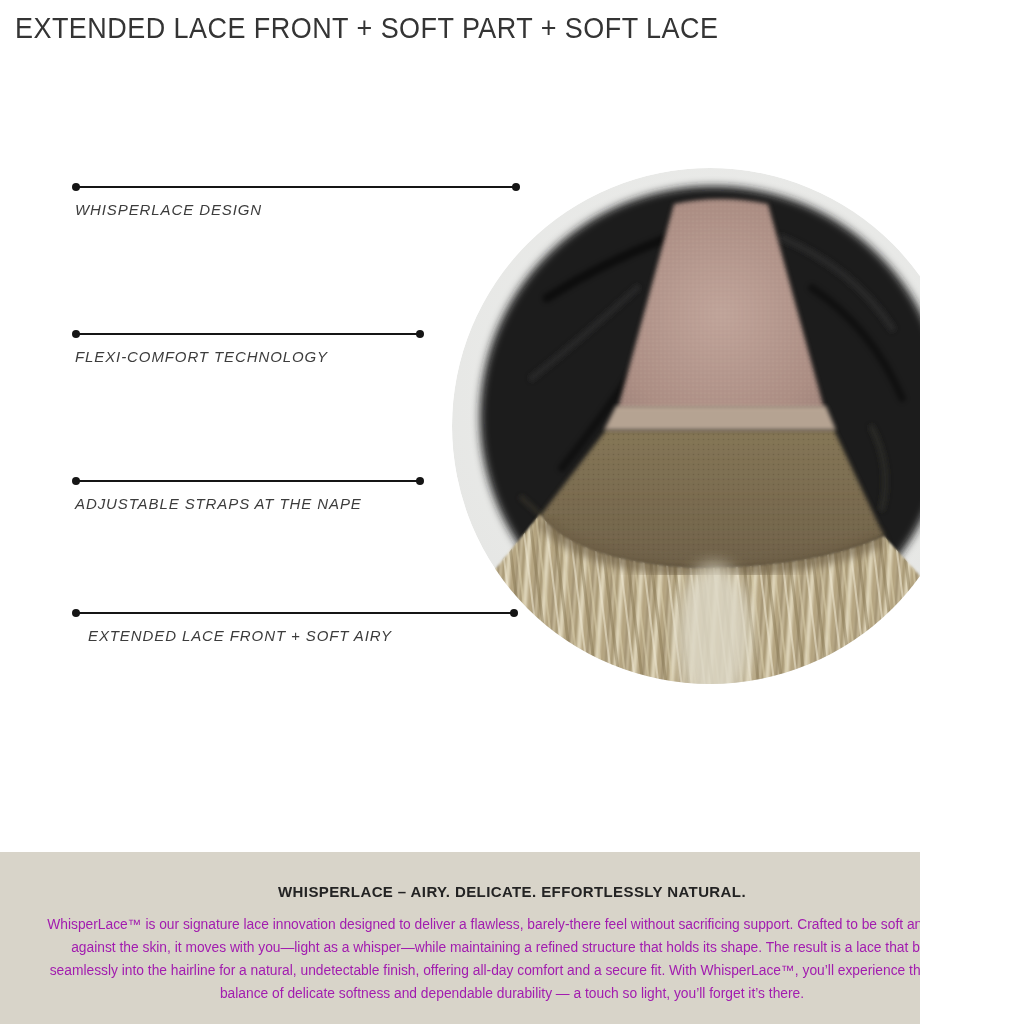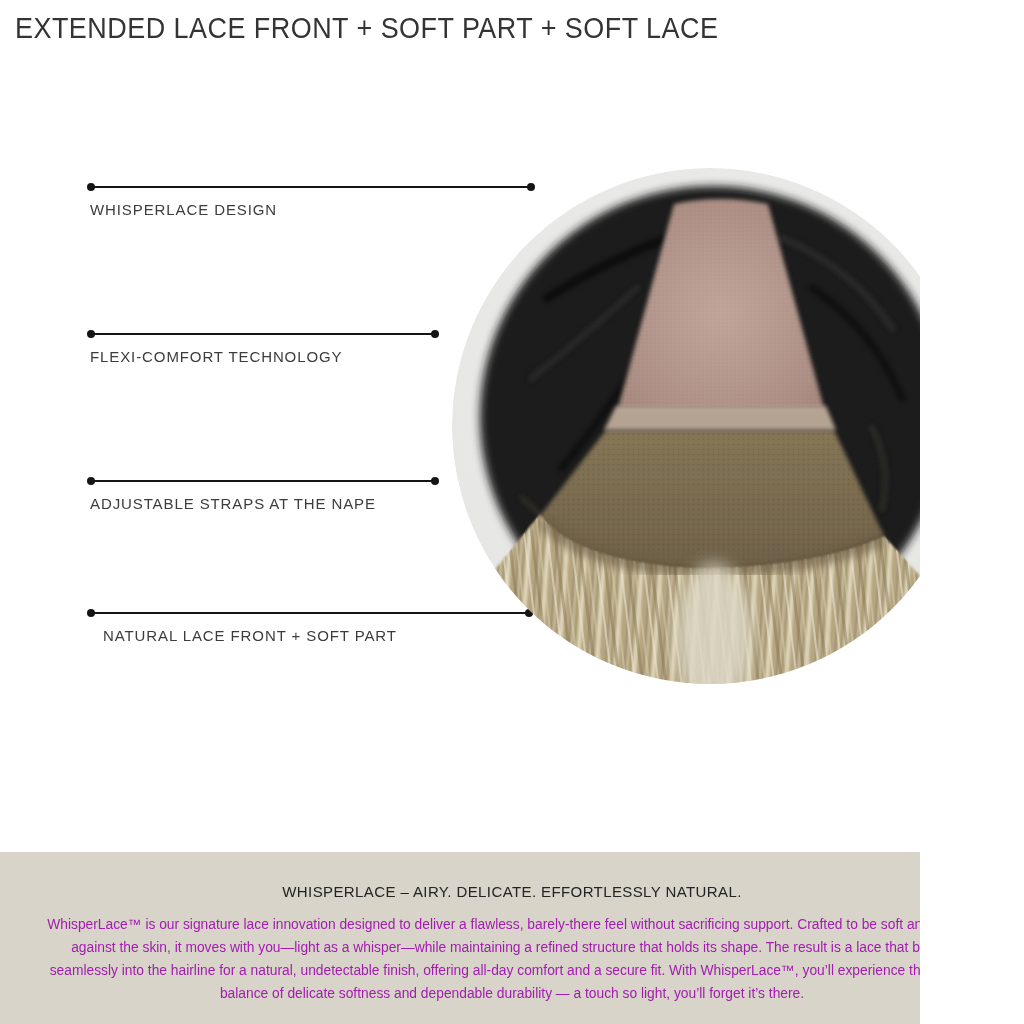--- a/index.html
+++ b/index.html
@@ -7,21 +7,21 @@
   .page{position:relative;width:920px;height:1024px;background:#ffffff;overflow:hidden;}
 
   
   .page-title{
     position:absolute;left:15px;top:12px;margin:0;
     font-size:29px;font-weight:400;color:#343434;white-space:nowrap;
     transform:scaleX(0.93);transform-origin:left top;letter-spacing:0.5px;
   }
 
   
-  .callout{position:absolute;left:90px;}
+  .callout{position:absolute;left:75px;font-style:italic;}
   .callout-line{position:relative;height:2px;background:#151515;}
   .dot{position:absolute;top:-3px;width:8px;height:8px;border-radius:50%;background:#151515;}
   .dot-left{left:-3px;}
   .dot-right{right:-3px;}
   .callout-label{
     margin-top:13px;font-size:15px;color:#3c3c3c;letter-spacing:0.9px;
     white-space:nowrap;font-weight:400;
   }
   .callout-1{top:186px;width:442px;}
   .callout-2{top:333px;width:346px;}
@@ -32,21 +32,21 @@
   
   .photo{position:absolute;left:452px;top:168px;width:516px;height:516px;}
   .photo svg{display:block;}
 
   
   .band{
     position:absolute;left:0;top:852px;width:1024px;height:172px;
     background:#d8d4c9;text-align:center;
   }
   .band-heading{
-    margin:31px 0 0;font-size:15px;font-weight:400;color:#232323;letter-spacing:0.4px;
+    margin:31px 0 0;font-size:15px;font-weight:700;color:#232323;letter-spacing:0.4px;
   }
   .band-body{
     margin:13px auto 0;width:935px;font-size:13.8px;line-height:23px;color:#a21caf;
   }
 </style>
 </head>
 <body>
 
 <div class="page">
 
@@ -74,21 +74,21 @@
       <span class="dot dot-right"></span>
     </div>
     <div class="callout-label">FLEXI-COMFORT TECHNOLOGY</div>
   </div>
 
   <div class="callout callout-4">
     <div class="callout-line">
       <span class="dot dot-left"></span>
       <span class="dot dot-right"></span>
     </div>
-    <div class="callout-label">NATURAL LACE FRONT + SOFT PART</div>
+    <div class="callout-label">EXTENDED LACE FRONT + SOFT AIRY</div>
   </div>
 
   <div class="photo" role="img" aria-label="Close-up inside view of a wig cap: black stretch cap fabric, pink monofilament soft part at the crown, extended olive lace front mesh, and blonde hair strands at the hairline">
     <svg width="516" height="516" viewBox="0 0 516 516" xmlns="http://www.w3.org/2000/svg">
       <defs>
         <clipPath id="circleClip">
             <circle cx="258" cy="258" r="258"></circle>
           </clipPath>
         <radialGradient id="bgGrad" cx="50%" cy="42%" r="65%">
           <stop offset="0%" stop-color="#f1f1ef"></stop>

